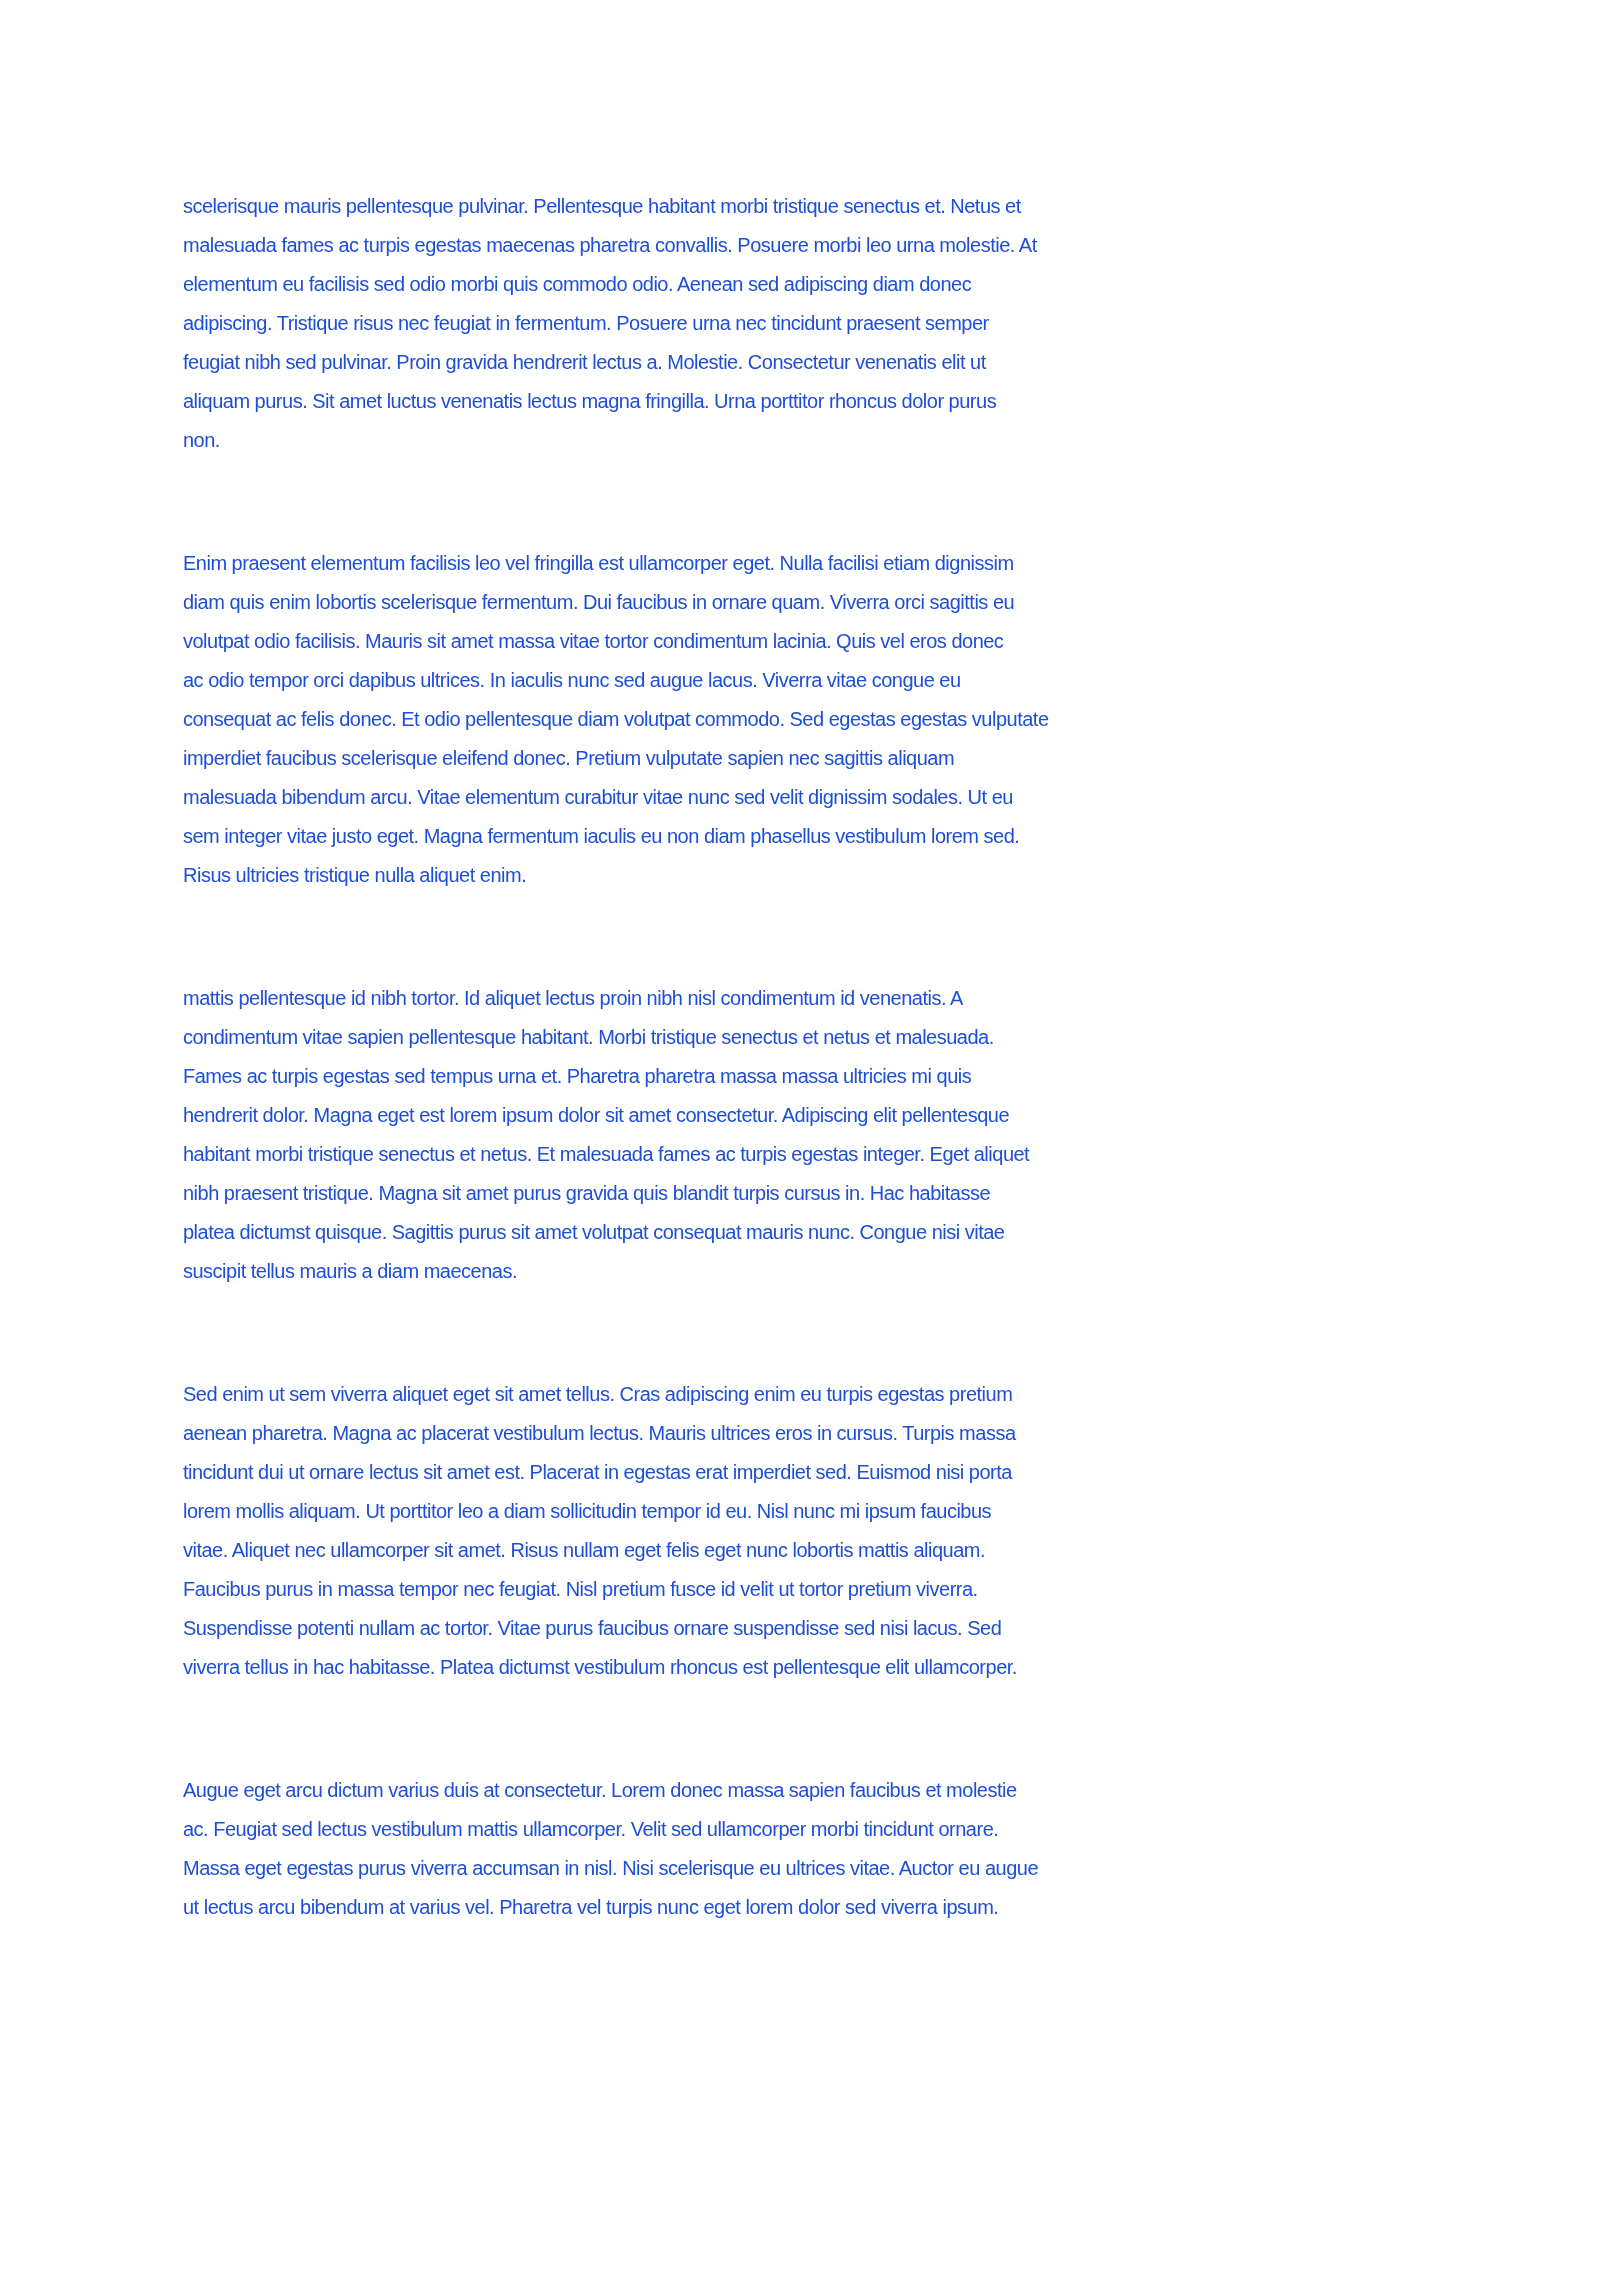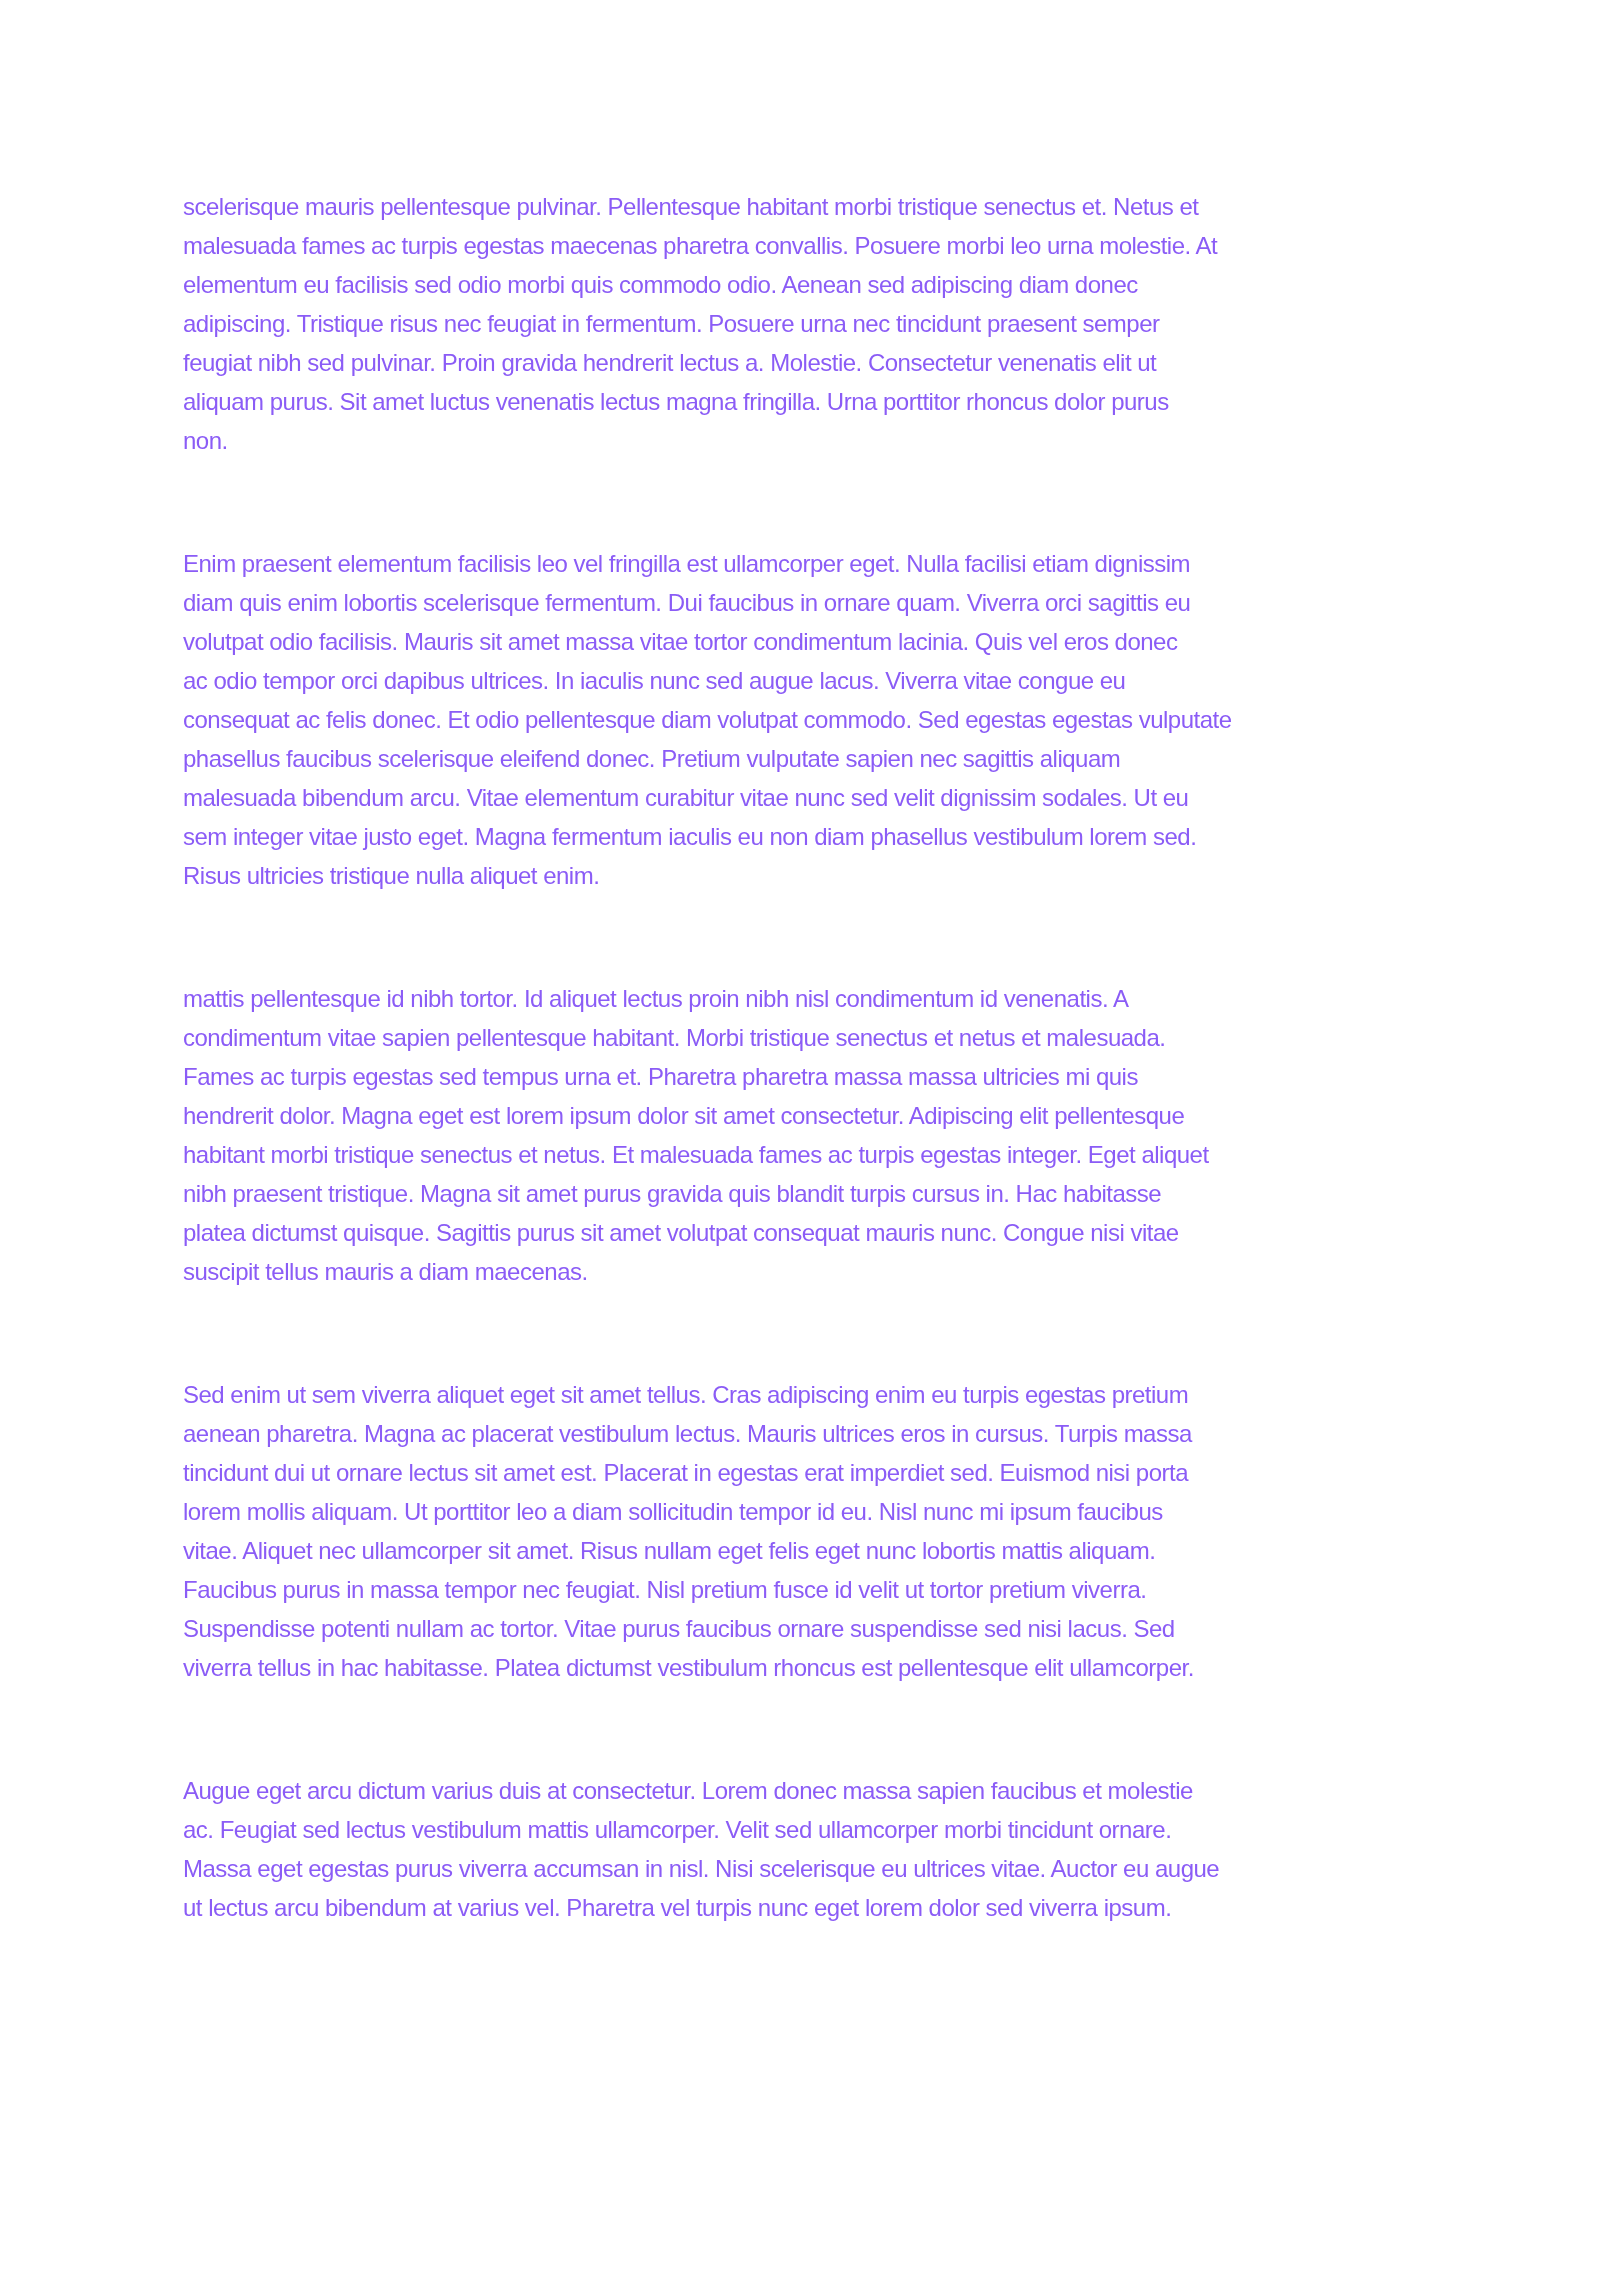--- a/index.html
+++ b/index.html
@@ -18,24 +18,24 @@
     font-family: "Liberation Sans", sans-serif;
     color: #000000;
   }
   .doc p {
     margin: 0 0 84px 0;
     padding: 0;
   }
   .doc .line {
     display: block;
     white-space: nowrap;
-    font-size: 24px;
+    font-size: 20px;
     line-height: 39px;
     letter-spacing: -0.5px;
-    color: #8b5cf6;
+    color: #1d4ed8;
   }
 </style>
 </head>
 <body>
 
 <div class="page">
   <div class="doc">
       <p>
         <span class="line">scelerisque mauris pellentesque pulvinar. Pellentesque habitant morbi tristique senectus et. Netus et</span>
         <span class="line">malesuada fames ac turpis egestas maecenas pharetra convallis. Posuere morbi leo urna molestie. At</span>
@@ -44,21 +44,21 @@
         <span class="line">feugiat nibh sed pulvinar. Proin gravida hendrerit lectus a. Molestie. Consectetur venenatis elit ut</span>
         <span class="line">aliquam purus. Sit amet luctus venenatis lectus magna fringilla. Urna porttitor rhoncus dolor purus</span>
         <span class="line">non.</span>
       </p>
       <p>
         <span class="line">Enim praesent elementum facilisis leo vel fringilla est ullamcorper eget. Nulla facilisi etiam dignissim</span>
         <span class="line">diam quis enim lobortis scelerisque fermentum. Dui faucibus in ornare quam. Viverra orci sagittis eu</span>
         <span class="line">volutpat odio facilisis. Mauris sit amet massa vitae tortor condimentum lacinia. Quis vel eros donec</span>
         <span class="line">ac odio tempor orci dapibus ultrices. In iaculis nunc sed augue lacus. Viverra vitae congue eu</span>
         <span class="line">consequat ac felis donec. Et odio pellentesque diam volutpat commodo. Sed egestas egestas vulputate</span>
-        <span class="line">phasellus faucibus scelerisque eleifend donec. Pretium vulputate sapien nec sagittis aliquam</span>
+        <span class="line">imperdiet faucibus scelerisque eleifend donec. Pretium vulputate sapien nec sagittis aliquam</span>
         <span class="line">malesuada bibendum arcu. Vitae elementum curabitur vitae nunc sed velit dignissim sodales. Ut eu</span>
         <span class="line">sem integer vitae justo eget. Magna fermentum iaculis eu non diam phasellus vestibulum lorem sed.</span>
         <span class="line">Risus ultricies tristique nulla aliquet enim.</span>
       </p>
       <p>
         <span class="line">mattis pellentesque id nibh tortor. Id aliquet lectus proin nibh nisl condimentum id venenatis. A</span>
         <span class="line">condimentum vitae sapien pellentesque habitant. Morbi tristique senectus et netus et malesuada.</span>
         <span class="line">Fames ac turpis egestas sed tempus urna et. Pharetra pharetra massa massa ultricies mi quis</span>
         <span class="line">hendrerit dolor. Magna eget est lorem ipsum dolor sit amet consectetur. Adipiscing elit pellentesque</span>
         <span class="line">habitant morbi tristique senectus et netus. Et malesuada fames ac turpis egestas integer. Eget aliquet</span>

